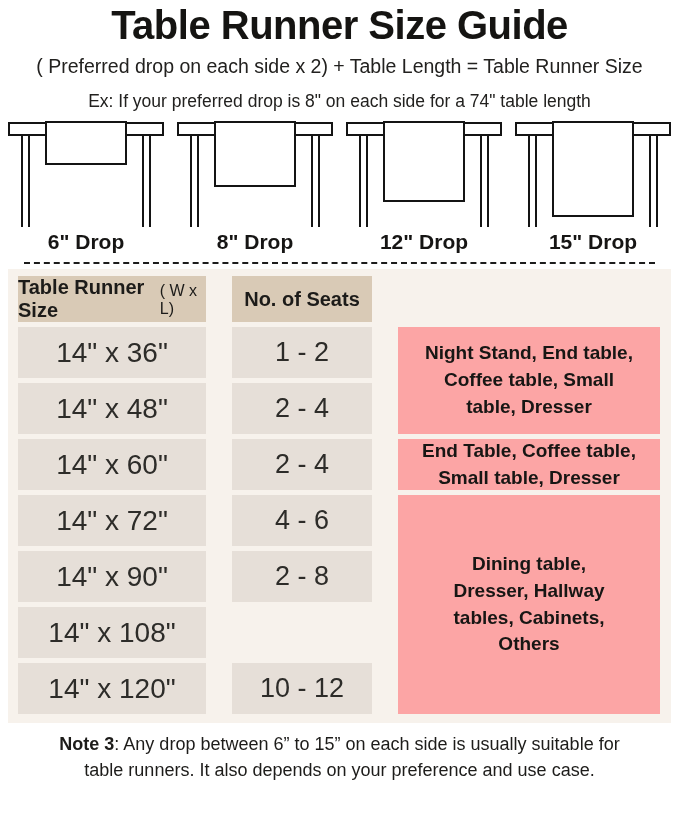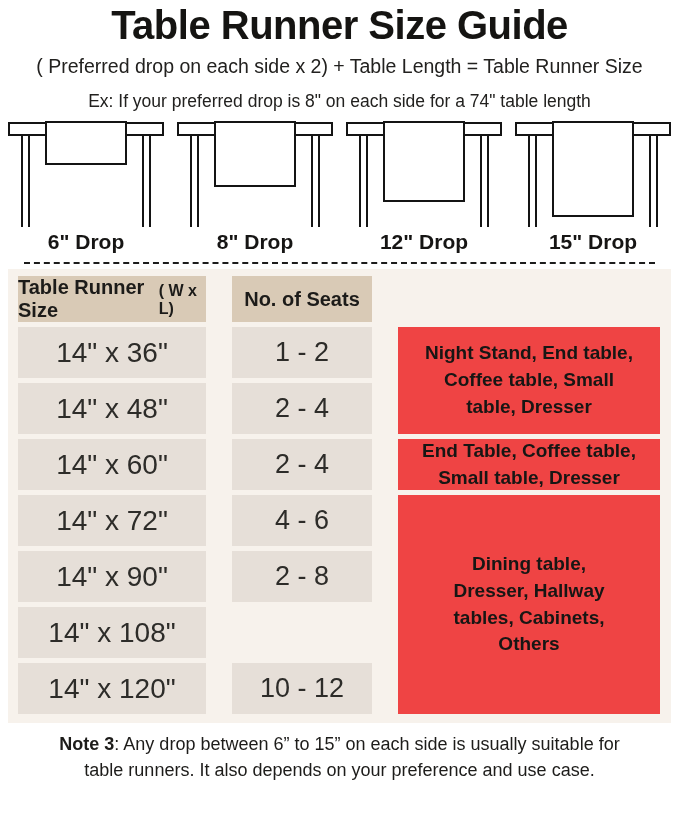--- a/index.html
+++ b/index.html
@@ -34,25 +34,25 @@
   
   .grid-section{background:#f7f2ec;margin:5px 8px 0;padding:7px 10px 9px;}
   .grid{display:grid;grid-template-columns:188px 140px 262px;column-gap:26px;row-gap:5px;
         grid-template-rows:46px repeat(7,51px);}
   .c1{grid-column:1}.c2{grid-column:2}.c3{grid-column:3}
   .hrow{grid-row:1}
   .r1{grid-row:2}.r2{grid-row:3}.r3{grid-row:4}.r4{grid-row:5}.r5{grid-row:6}.r6{grid-row:7}.r7{grid-row:8}
   .tg1{grid-row:2 / span 2}.tg2{grid-row:4}.tg3{grid-row:5 / span 4}
   .hcell{background:#d9cab6;display:flex;flex-direction:row;align-items:center;justify-content:center;
          font-weight:bold;font-size:20px;color:#1c1b19;}
-  .hsub{font-size:16px;font-weight:bold;margin-top:1px;}
+  .hsub{font-size:16px;font-weight:normal;margin-top:1px;}
   .cell{background:#e6dfd8;display:flex;align-items:center;justify-content:center;
         font-size:28px;color:#2d2c29;}
   .cell.seats{font-size:27px;text-align:center;}
-  .typecell{background:#ef4444;display:flex;align-items:center;justify-content:center;
+  .typecell{background:#fca5a5;display:flex;align-items:center;justify-content:center;
             text-align:center;font-weight:bold;font-size:19px;line-height:1.42;
             white-space:pre-line;color:#171614;}
 
   
   .notes{text-align:center;margin-top:9px;font-size:18px;line-height:1.42;color:#1d1c1a;}
   .note{margin:0 0 2px;}
   .note-label{font-weight:bold;}
   .note-text{white-space:pre-line;}
 </style>
 </head>

